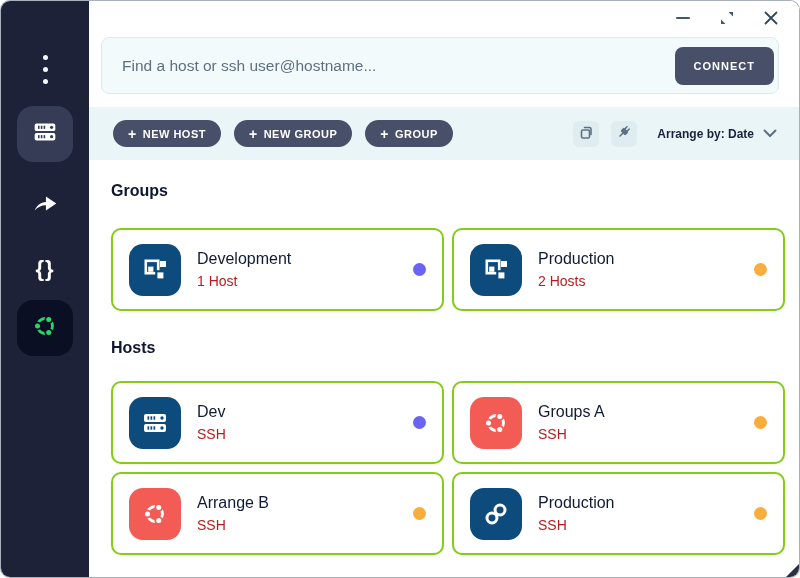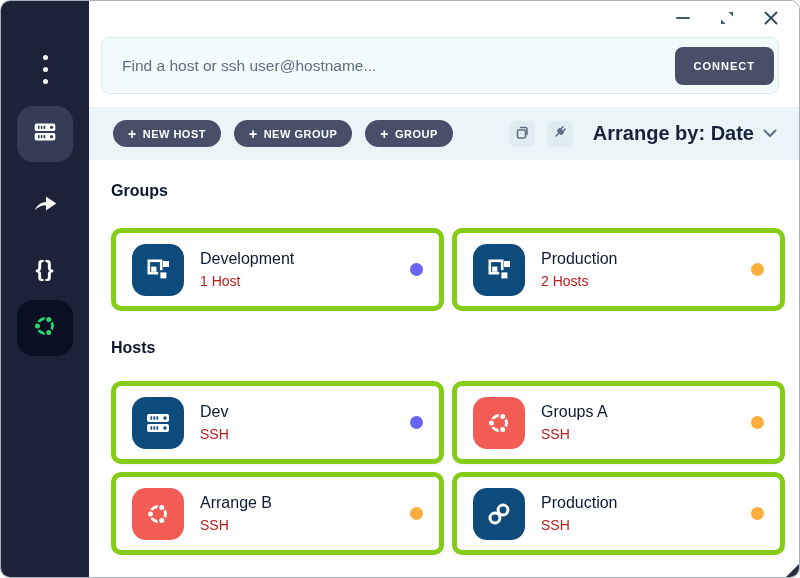--- a/index.html
+++ b/index.html
@@ -61,30 +61,30 @@
   }
   .pill .plus { font-size:14px; font-weight:bold; margin-right:6px; line-height:1; }
   .tb-spacer { flex:1; }
   .icon-btn {
     width:26px; height:26px; border-radius:6px; background:#e0edf0;
     display:flex; align-items:center; justify-content:center;
     border:none; cursor:pointer; margin-right:12px;
   }
   .icon-btn.last { margin-right:20px; }
   .arrange { display:flex; align-items:center; cursor:pointer; gap:9px; }
-  .arrange span { font-size:20px; font-weight:bold; color:#18223c; }
+  .arrange span { font-size:12px; font-weight:bold; color:#18223c; }
   
   .content { padding:22px 14px 0 22px; }
   .section-title { font-size:16px; font-weight:bold; color:#0f1730; margin-left:0; }
   .grid { display:grid; grid-template-columns:1fr 1fr; column-gap:8px; row-gap:21px; margin-top:28px; }
   .grid.groups-grid { margin-bottom:28px; }
   .grid.hosts-grid { margin-top:24px;gap:8px; }
   .card {
     display:flex; align-items:center; height:83px; padding:14px 16px;
-    background:#ffffff; border:5px solid #84cc16; border-radius:10px;
+    background:#ffffff; border:2px solid #84cc16; border-radius:10px;
     box-shadow:0 1px 3px rgba(16,24,40,.05); cursor:pointer;
   }
   .tile {
     width:52px; height:52px; border-radius:14px; flex:0 0 52px;
     display:flex; align-items:center; justify-content:center;
   }
   .meta { margin-left:16px; }
   .card-title { font-size:16px; color:#101a33; font-weight:500; }
   .card-sub { font-size:14px; color:#b91c1c; margin-top:5px; }
   .dot { width:13px; height:13px; border-radius:50%; margin-left:auto; flex:0 0 13px; }

